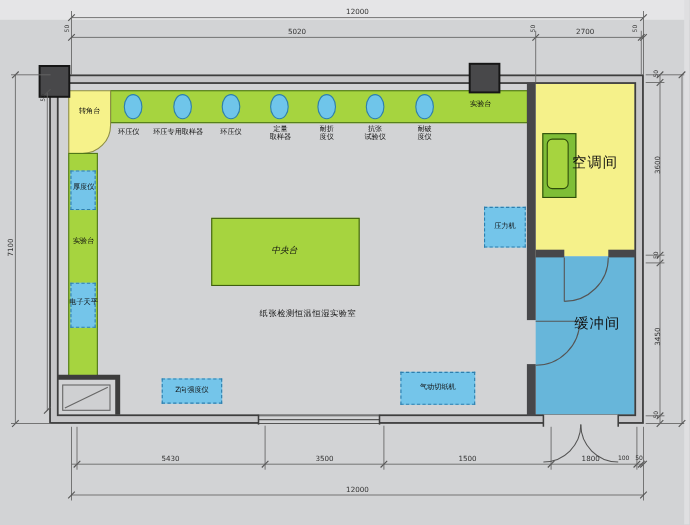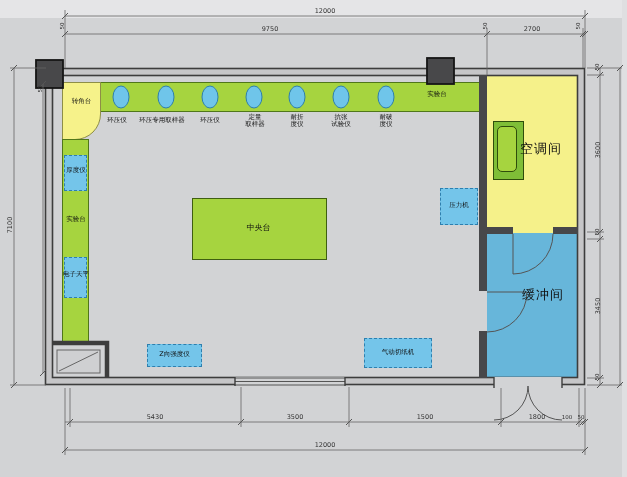--- a/index.html
+++ b/index.html
@@ -23,21 +23,21 @@
                  border:1.5px solid #3f5f10;z-index:3;}
   .ac-unit{position:absolute;left:493px;top:121px;width:29px;height:57px;background:#7fbe37;
            border:1px solid #2f4d0b;z-index:3;}
   .ac-unit-inner{position:absolute;left:3px;top:4px;width:20px;height:46px;background:#a6d43f;
                  border:1px solid #2f4d0b;border-radius:5px;box-sizing:border-box;}
 
   
   .lbl{position:absolute;text-align:center;font-size:6.5px;line-height:1.15;color:#101010;
        white-space:pre-line;z-index:4;}
   .lbl.big{font-size:13px;letter-spacing:1px;}
-  .lbl.med{font-size:8px;}
+  .lbl.med{font-size:8px;font-style:italic;}
   .lbl.name{font-size:7.5px;letter-spacing:0.5px;}
   .dim{position:absolute;text-align:center;font-size:6.5px;color:#333;white-space:nowrap;z-index:4;}
   .dim.rot{transform:rotate(-90deg);transform-origin:center;}
   .dim.tiny{font-size:5.5px;}
 </style>
 </head>
 <body>
 
 <div class="canvas">
 
@@ -188,20 +188,21 @@
   <div class="equip" style="left:364px;top:338px;width:68px;height:30px"></div>
   <div class="central-table"></div>
   <div class="ac-unit">
     <div class="ac-unit-inner"></div>
   </div>
 
   <div class="lbl" style="left:62px;top:98px;width:39px">转角台</div>
   <div class="lbl" style="left:417px;top:91px;width:40px">实验台</div>
   <div class="lbl" style="left:57px;top:216px;width:38px">实验台</div>
   <div class="lbl med" style="left:192px;top:223px;width:133px">中央台</div>
+  <div class="lbl name" style="left:205px;top:281px;width:150px">纸张检测恒温恒湿实验室</div>
   <div class="lbl big" style="left:513px;top:142px;width:56px">空调间</div>
   <div class="lbl big" style="left:515px;top:288px;width:56px">缓冲间</div>
 
   <div class="lbl" style="left:95px;top:117px;width:44px">环压仪</div>
   <div class="lbl" style="left:130px;top:117px;width:64px">环压专用取样器</div>
   <div class="lbl" style="left:188px;top:117px;width:44px">环压仪</div>
   <div class="lbl" style="left:235px;top:114px;width:40px">定量
 取样器</div>
   <div class="lbl" style="left:277px;top:114px;width:40px">耐折
 度仪</div>
@@ -209,21 +210,21 @@
 试验仪</div>
   <div class="lbl" style="left:366px;top:114px;width:40px">耐破
 度仪</div>
   <div class="lbl" style="left:56px;top:167px;width:40px">厚度仪</div>
   <div class="lbl" style="left:54px;top:271px;width:44px">电子天平</div>
   <div class="lbl" style="left:438px;top:202px;width:42px">压力机</div>
   <div class="lbl" style="left:147px;top:351px;width:55px">Z向强度仪</div>
   <div class="lbl" style="left:364px;top:349px;width:68px">气动切纸机</div>
 
   <div class="dim" style="left:285px;top:7px;width:80px">12000</div>
-  <div class="dim" style="left:240px;top:25px;width:60px">9750</div>
+  <div class="dim" style="left:240px;top:25px;width:60px">5020</div>
   <div class="dim" style="left:502px;top:25px;width:60px">2700</div>
   <div class="dim rot tiny" style="left:55px;top:23px;width:14px">50</div>
   <div class="dim rot tiny" style="left:478px;top:23px;width:14px">50</div>
   <div class="dim rot tiny" style="left:571px;top:23px;width:14px">50</div>
   <div class="dim rot" style="left:-6px;top:221px;width:32px">7100</div>
   <div class="dim rot tiny" style="left:33px;top:86px;width:14px">50</div>
   <div class="dim rot tiny" style="left:590px;top:64px;width:14px">50</div>
   <div class="dim rot" style="left:582px;top:146px;width:32px">3600</div>
   <div class="dim rot tiny" style="left:590px;top:229px;width:14px">50</div>
   <div class="dim rot" style="left:582px;top:302px;width:32px">3450</div>

